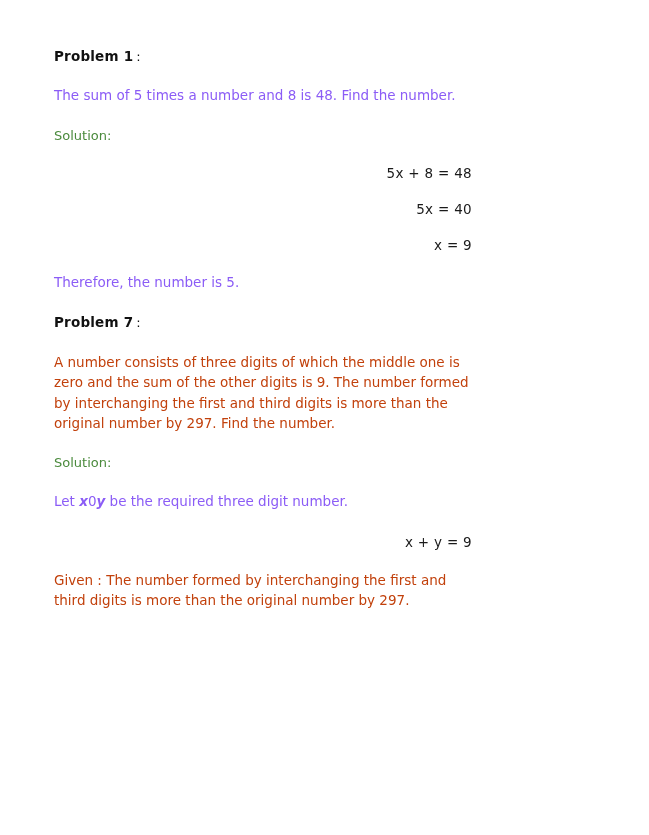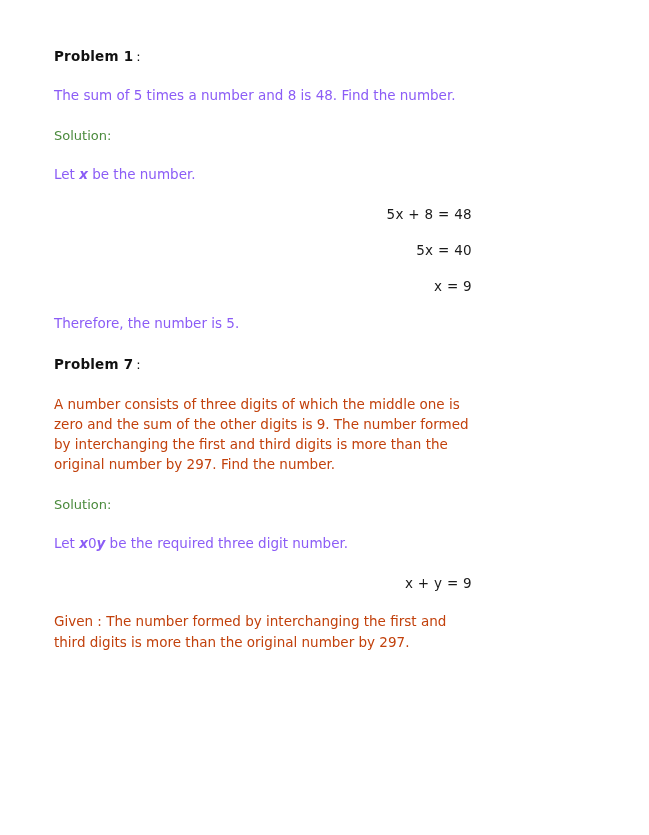--- a/index.html
+++ b/index.html
@@ -74,23 +74,20 @@
   <div class="problem-heading">
     <span>Problem 1</span><span class="colon">:</span>
   </div>
 
   <p class="body-text">The sum of 5 times a number and 8 is 48. Find the number.</p>
 
   <div class="solution-label">
     <span>Solution</span><span class="colon">:</span>
   </div>
 
-  <p class="body-text">
-    <span>Let </span><span class="var">x</span><span> be the number.</span>
-  </p>
 
   <div class="eq first">5x + 8 = 48</div>
   <div class="eq">5x = 40</div>
   <div class="eq">x = 9</div>
 
   <p class="body-text">Therefore, the number is 5.</p>
 
   <div class="problem-heading">
     <span>Problem 7</span><span class="colon">:</span>
   </div>

